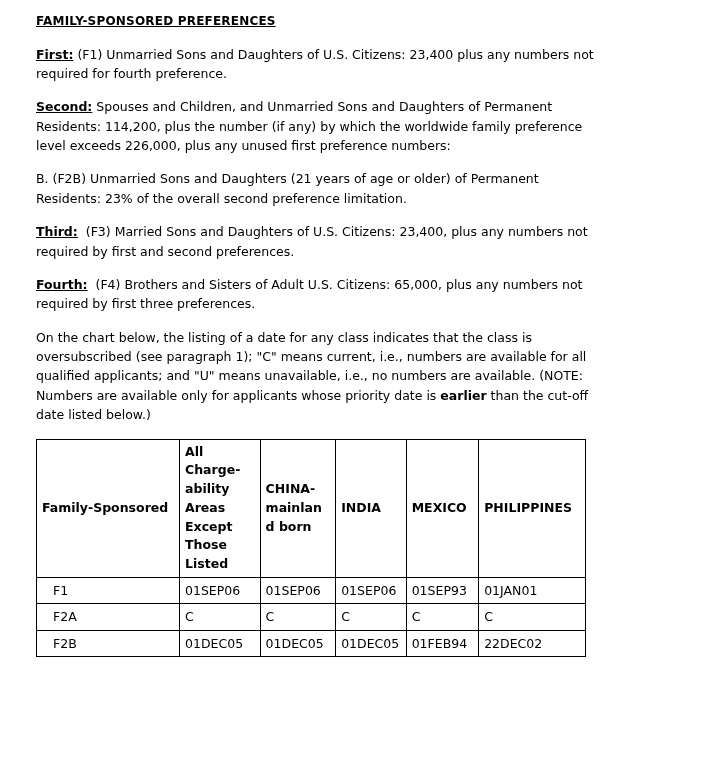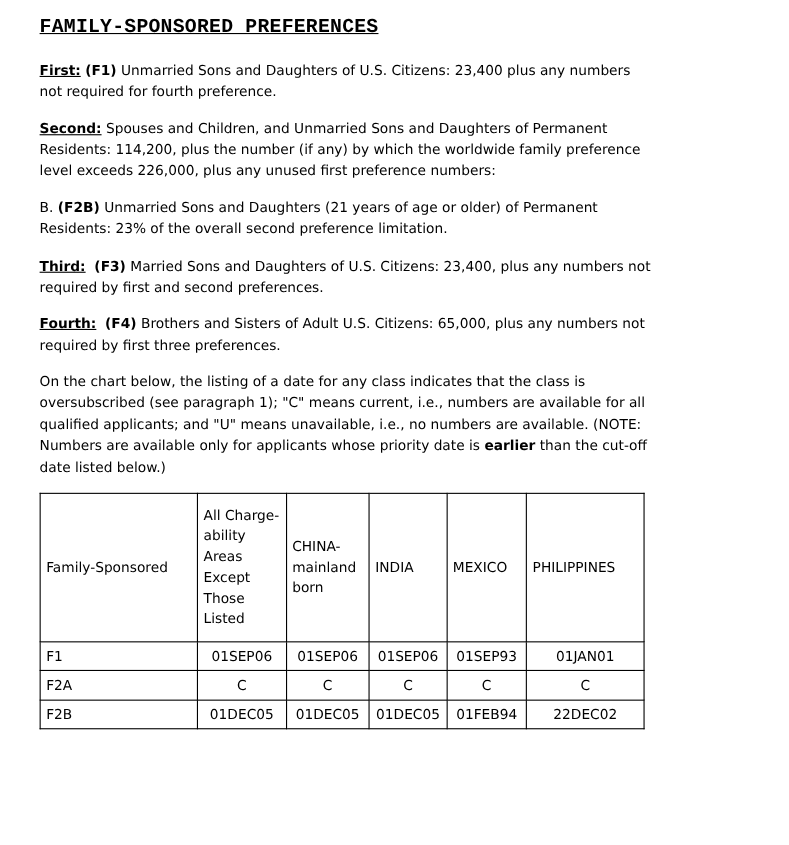--- a/index.html
+++ b/index.html
@@ -14,71 +14,70 @@
     font-size: 12.5px;
     color: #000000;
     line-height: 1.55;
   }
   .page {
     padding: 8px 28px 10px 36px;
     box-sizing: border-box;
     width: 717px;
   }
   h1.section-title {
-    font-size: 18px;
+    font-size: 12px;
     font-weight: bold;
     text-decoration: underline;
     margin: 4px 0 14px 0;
     letter-spacing: 0.2px;
-    font-family: Liberation Mono, monospace;
   }
   p.para {
     margin: 0 0 14px 0;
     max-width: 560px;
   }
   .lead {
     font-weight: bold;
     text-decoration: underline;
     text-align: right;
   }
   .code {
-    font-weight: bold;
+    font-weight: normal;
   }
   .bold {
     font-weight: bold;
   }
   table.visa-table {
     border-collapse: collapse;
     margin-top: 6px;
     width: 550px;
     table-layout: fixed;
   }
   table.visa-table th,
   table.visa-table td {
     border: 1px solid #000000;
     font-size: 12.5px;
     padding: 3px 5px;
     vertical-align: middle;
   }
   table.visa-table thead th {
-    font-weight: normal;
+    font-weight: bold;
     vertical-align: middle;
     height: 128px;
     text-align: left;
     line-height: 1.5;
   }
   table.visa-table thead th.col-header-wrap {
     word-wrap: break-word;
   }
   table.visa-table tbody td.row-label {
     text-align: left;
-    padding-left: 5px;
+    padding-left: 16px;
   }
   table.visa-table tbody td.datacell {
-    text-align: center;
+    text-align: left;
   }
   col.c1 { width: 142px; }
   col.c2 { width: 80px; }
   col.c3 { width: 75px; }
   col.c4 { width: 70px; }
   col.c5 { width: 72px; }
   col.c6 { width: 106px; }
 </style>
 </head>
 <body>

